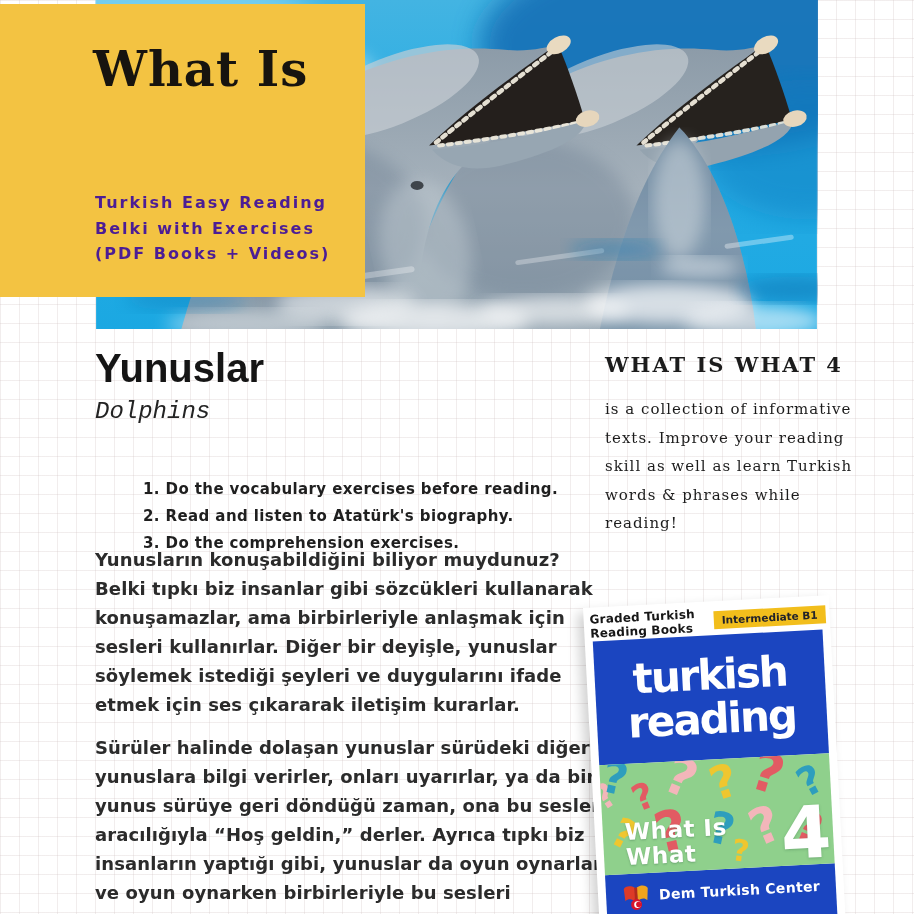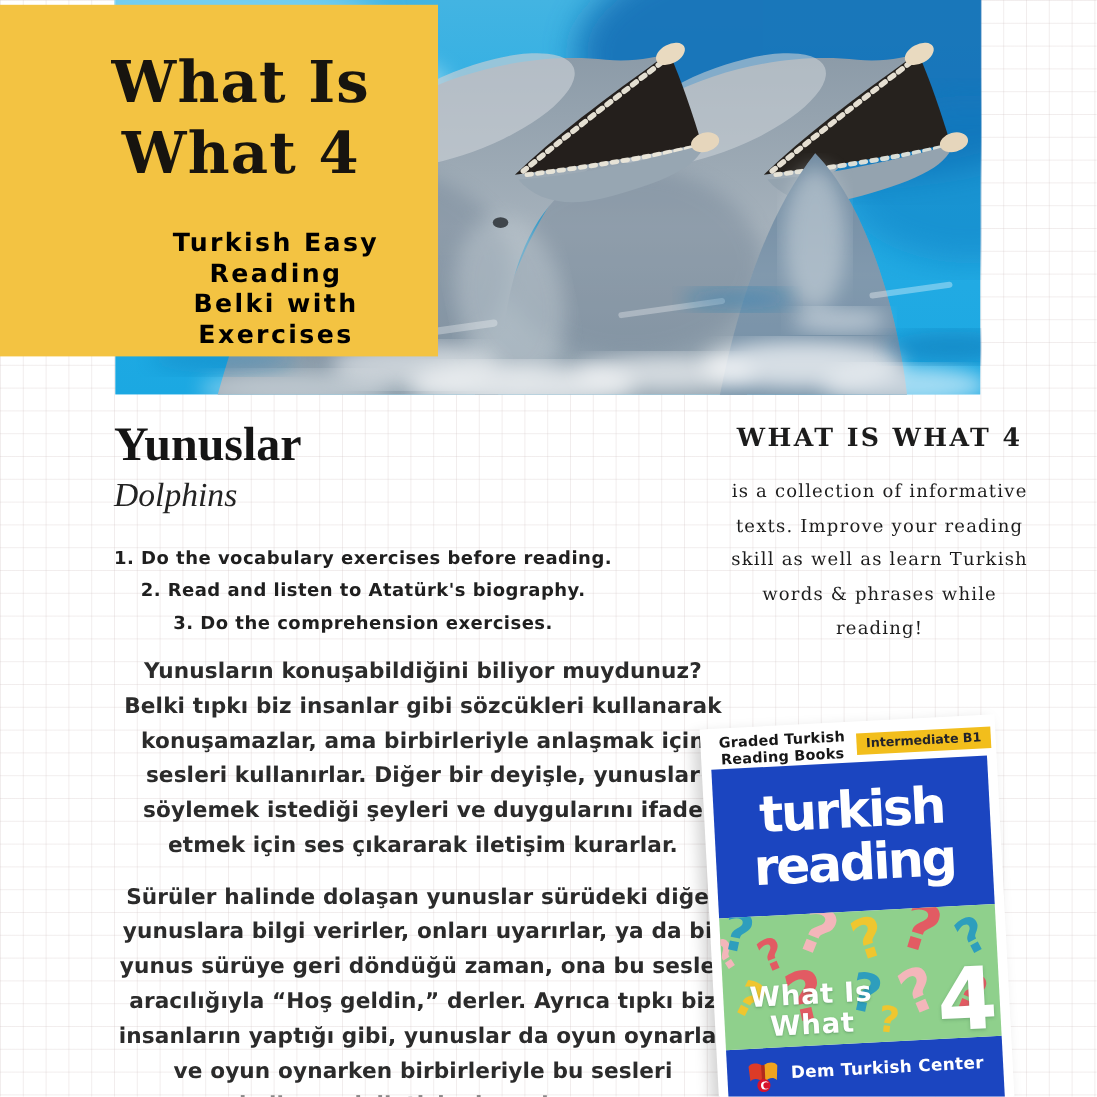--- a/index.html
+++ b/index.html
@@ -5,38 +5,37 @@
   html,body{margin:0;padding:0;background:#ffffff;}
   .page{
     position:relative;width:914px;height:914px;margin:0 auto;overflow:hidden;
     background-color:#ffffff;
     background-image:
       linear-gradient(to right, rgba(210,196,196,.30) 1px, transparent 1px),
       linear-gradient(to bottom, rgba(210,196,196,.30) 1px, transparent 1px);
     background-size:19px 19px;
     font-family:"DejaVu Sans", sans-serif;
     color:#2b2b2b;
-    text-align:center;
   }
   
   .photo{position:absolute;left:95px;top:0;width:723px;height:329px;z-index:1;overflow:hidden;}
   .photo svg{display:block;}
   
   .hero-box{position:absolute;left:0;top:4px;width:365px;height:293px;background:#F3C342;z-index:2;}
   .hero-title{position:absolute;left:93px;top:36px;font-family:"DejaVu Serif",serif;
     font-weight:bold;font-size:48px;line-height:59px;letter-spacing:1px;color:#17140f;}
-  .hero-subtitle{position:absolute;left:95px;top:186px;font-weight:bold;font-size:21px;
-    line-height:25.5px;letter-spacing:2px;color:#000000;}
-  
-  .article-heading{position:absolute;left:95px;top:346px;font-family:Liberation Serif, serif;
+  .hero-subtitle{position:absolute;left:95px;top:186px;font-weight:bold;font-size:16px;
+    line-height:25.5px;letter-spacing:2px;color:#4c1d95;}
+  
+  .article-heading{position:absolute;left:95px;top:346px;font-family:Liberation Sans, sans-serif;
     font-weight:bold;font-size:40px;color:#151515;z-index:2;}
-  .article-subheading{position:absolute;left:95px;top:398px;font-family:Liberation Serif, serif;
-    font-style:italic;font-size:28px;color:#232323;z-index:2;}
-  .instructions{position:absolute;left:95px;top:452px;font-weight:bold;font-size:15px;
-    line-height:27px;letter-spacing:.4px;color:#1f1f1f;z-index:2;}
+  .article-subheading{position:absolute;left:95px;top:398px;font-family:Liberation Mono, monospace;
+    font-style:italic;font-size:24px;color:#232323;z-index:2;}
+  .instructions{position:absolute;left:95px;top:476px;font-weight:bold;font-size:15px;
+    line-height:27px;letter-spacing:.4px;color:#1f1f1f;z-index:2;padding-left:48px;}
   .paragraphs{position:absolute;left:95px;top:545px;width:515px;z-index:2;}
   .paragraphs p{margin:0 0 14px 0;font-weight:700;font-size:18px;line-height:29px;
     letter-spacing:.1px;color:#2b2b2b;}
   
   .sidebar{position:absolute;left:605px;top:352px;width:256px;z-index:2;
     font-family:"DejaVu Serif",serif;color:#1c1c1c;}
   .sidebar-heading{font-weight:bold;font-size:21px;letter-spacing:2px;margin-bottom:18px;}
   .sidebar-body{font-size:15px;line-height:28.5px;letter-spacing:1px;}
   
   .cover-card{position:absolute;left:583px;top:608px;width:246px;height:420px;background:#ffffff;
@@ -135,25 +134,25 @@
       <rect x="630" y="240" width="70" height="5" rx="2.5" fill="#ffffff" opacity=".35" transform="rotate(-8 665 242)"></rect>
       <ellipse cx="700" cy="290" rx="55" ry="13" fill="#0B6CAC" opacity=".45" filter="url(#b8)"></ellipse>
       <ellipse cx="520" cy="250" rx="45" ry="9" fill="#0E78B6" opacity=".4" filter="url(#b8)"></ellipse>
       <ellipse cx="90" cy="300" rx="60" ry="12" fill="#0E78B6" opacity=".35" filter="url(#b8)"></ellipse>
     </svg>
   </div>
 
   <div class="hero-box">
     <div class="hero-title">
       <div>What Is</div>
-      <div>What 4</div>
     </div>
     <div class="hero-subtitle">
       <div>Turkish Easy Reading</div>
       <div>Belki with Exercises</div>
+      <div>(PDF Books + Videos)</div>
     </div>
   </div>
 
   <div class="article-heading">Yunuslar</div>
   <div class="article-subheading">Dolphins</div>
 
   <div class="instructions">
     <div>1. Do the vocabulary exercises before reading.</div>
     <div>2. Read and listen to Atatürk's biography.</div>
     <div>3. Do the comprehension exercises.</div>

